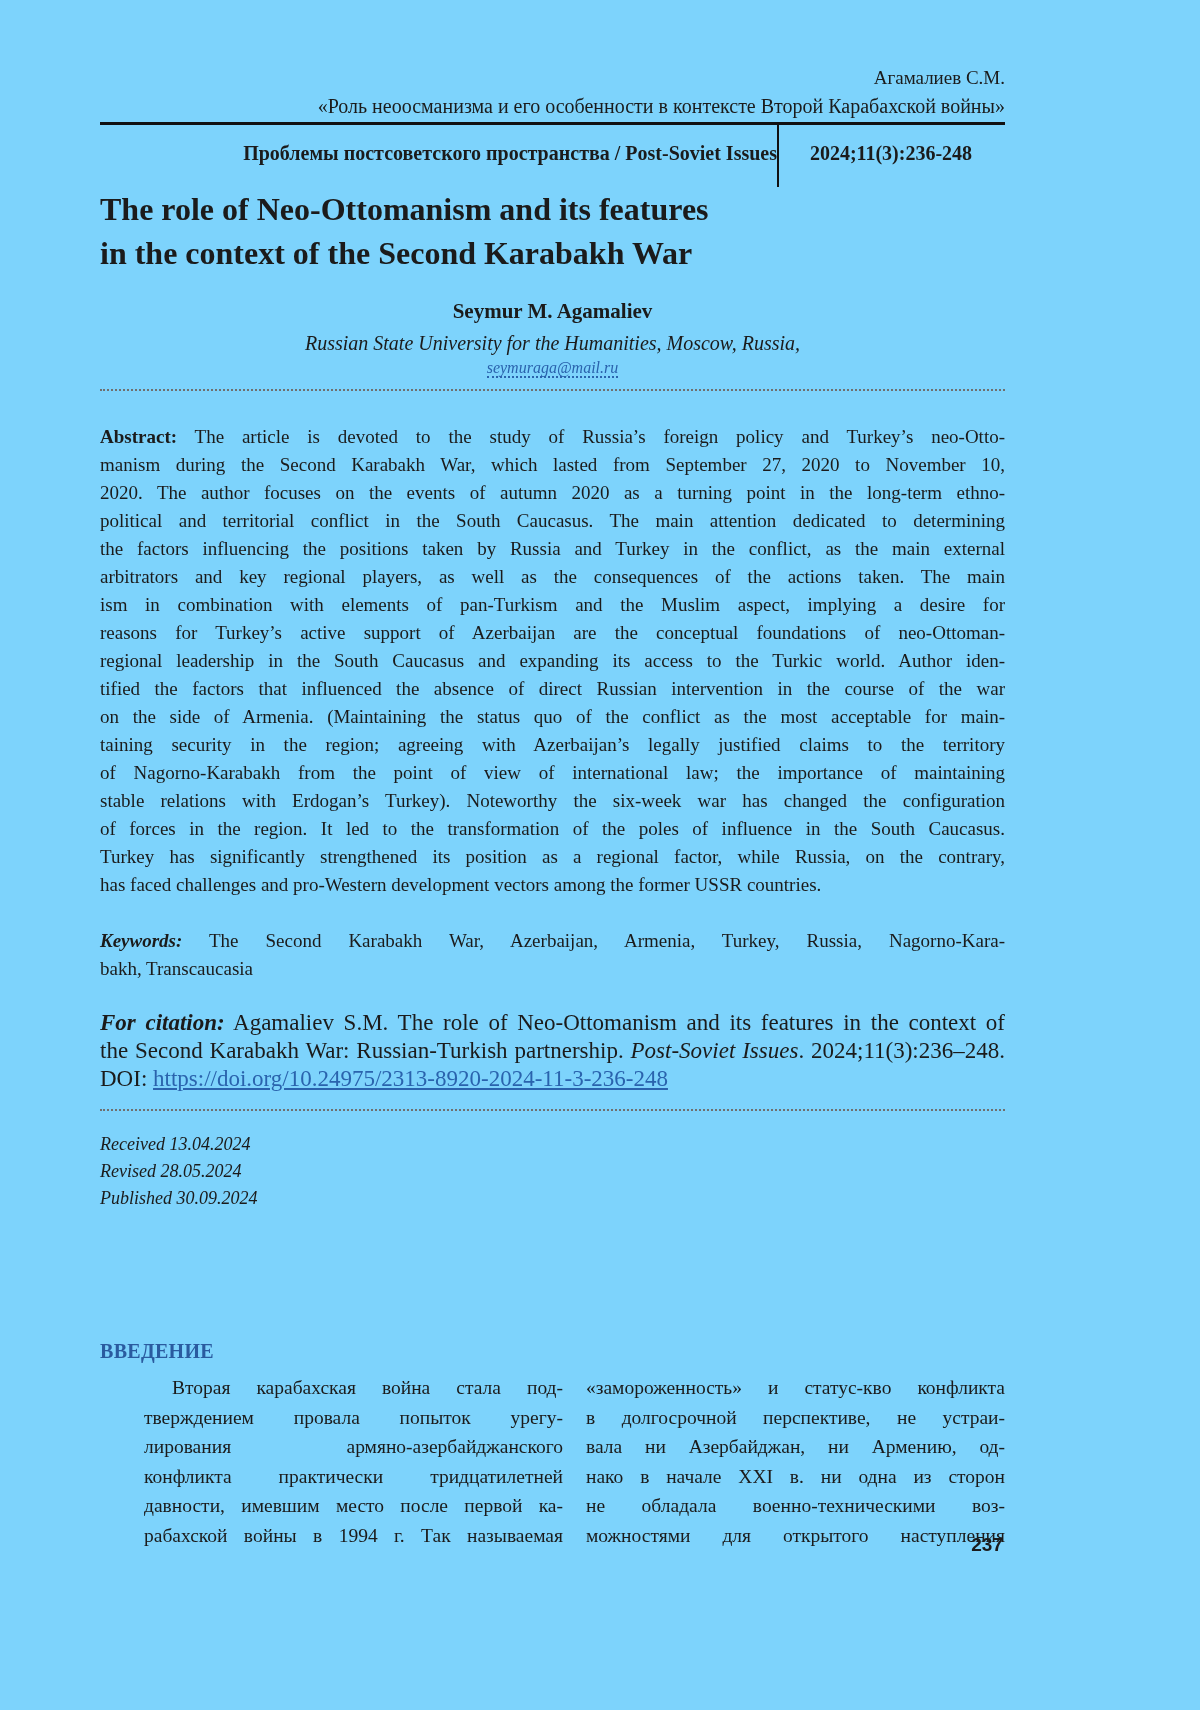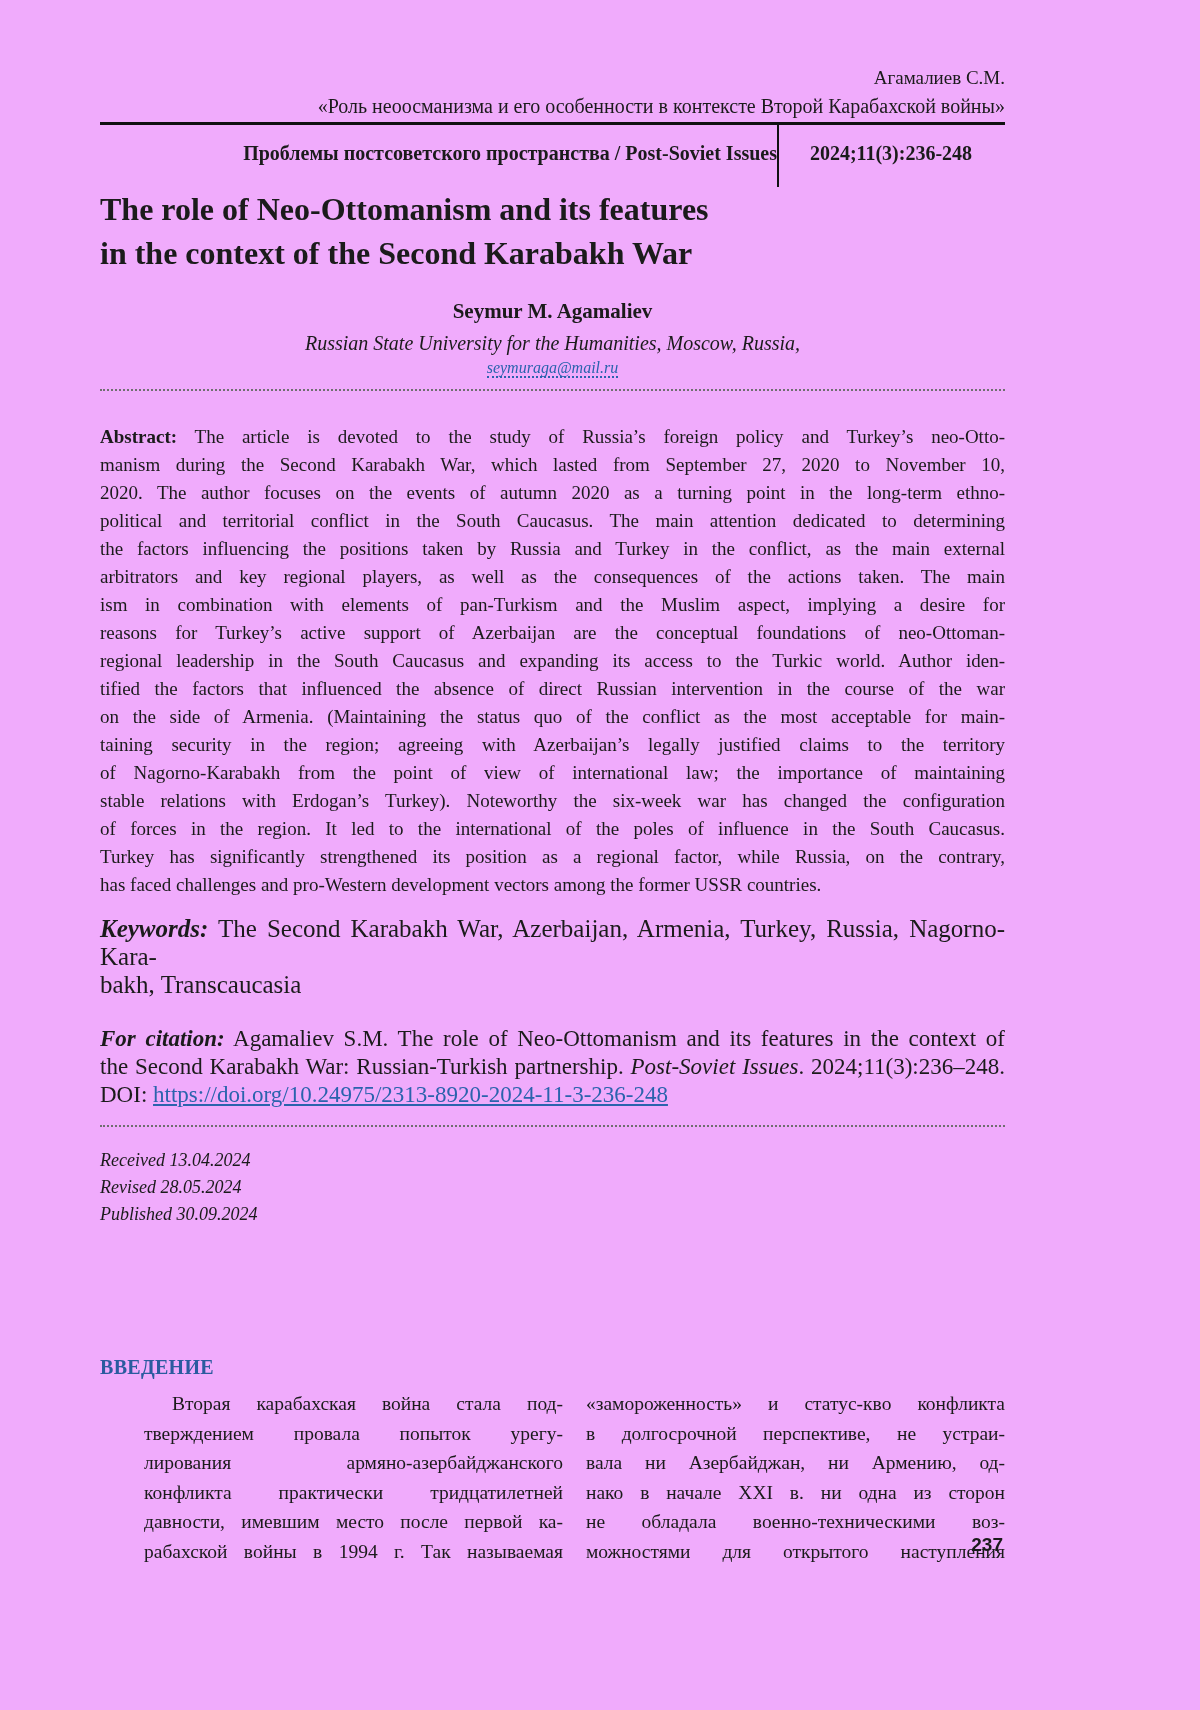--- a/index.html
+++ b/index.html
@@ -1,18 +1,18 @@
 <!DOCTYPE html>
 <html style="--link-blue: #2a63ad; --heading-blue: #2a5b9f;"><head>
 <meta charset="utf-8">
 <style>
   html,body { margin:0; padding:0; background:#ffffff; }
   .page {
     position:relative; width:1200px; height:1710px; margin:0 auto;
-    background:#f0abfc; color:#1b1b1b;
+    background:#7dd3fc; color:#1b1b1b;
     font-family:"Liberation Serif", serif;
     overflow:hidden;
   }
   .content { position:absolute; left:100px; top:0; width:905px; }
 
   .header { padding-top:64px; text-align:right; }
   .hdr-author { font-size:19px; line-height:28px; }
   .hdr-title  { font-size:20px; line-height:28px; }
 
   .journal-bar { margin-top:2px; border-top:3px solid #111; position:relative; height:56px; display:flex; align-items:center; }
@@ -23,21 +23,21 @@
   .article-title { margin:6px 0 0; font-size:32px; line-height:44px; font-weight:bold; }
   .author { margin-top:24px; text-align:center; font-size:21px; font-weight:bold; }
   .affiliation { margin-top:8px; text-align:center; font-size:20px; font-style:italic; }
   .email-line { margin-top:4px; text-align:center; font-size:16px; font-style:italic; }
   a.email { color:var(--link-blue,#2a63ad); text-decoration:none; border-bottom:2px dotted var(--link-blue,#2a63ad); }
 
   .dotsep { border:none; border-top:2px dotted #6f6f6f; margin:12px 0 0; height:0; }
   .dotsep2 { margin-top:16px; }
 
   .abstract { margin-top:32px; font-size:19px; line-height:28px; }
-  .keywords { margin-top:16px; font-size:25px; line-height:28px; }
+  .keywords { margin-top:28px; font-size:19px; line-height:28px; }
   .citation { margin-top:26px; font-size:23px; line-height:28px; }
   .jline { text-align:justify; text-align-last:justify; }
   .jline.lastline { text-align-last:left; }
   .abs-label { font-weight:bold; }
   .bi { font-weight:bold; font-style:italic; }
   a.doi { color:var(--link-blue,#2a63ad); text-decoration:underline; }
 
   .dates { margin-top:20px; font-size:18px; line-height:27px; font-style:italic; }
 
   .intro-heading {
@@ -92,21 +92,21 @@
         <div class="jline">the factors influencing the positions taken by Russia and Turkey in the conflict, as the main external</div>
         <div class="jline">arbitrators and key regional players, as well as the consequences of the actions taken. The main</div>
         <div class="jline">ism in combination with elements of pan-Turkism and the Muslim aspect, implying a desire for</div>
         <div class="jline">reasons for Turkey’s active support of Azerbaijan are the conceptual foundations of neo-Ottoman-</div>
         <div class="jline">regional leadership in the South Caucasus and expanding its access to the Turkic world. Author iden-</div>
         <div class="jline">tified the factors that influenced the absence of direct Russian intervention in the course of the war</div>
         <div class="jline">on the side of Armenia. (Maintaining the status quo of the conflict as the most acceptable for main-</div>
         <div class="jline">taining security in the region; agreeing with Azerbaijan’s legally justified claims to the territory</div>
         <div class="jline">of Nagorno-Karabakh from the point of view of international law; the importance of maintaining</div>
         <div class="jline">stable relations with Erdogan’s Turkey). Noteworthy the six-week war has changed the configuration</div>
-        <div class="jline">of forces in the region. It led to the international of the poles of influence in the South Caucasus.</div>
+        <div class="jline">of forces in the region. It led to the transformation of the poles of influence in the South Caucasus.</div>
         <div class="jline">Turkey has significantly strengthened its position as a regional factor, while Russia, on the contrary,</div>
         <div class="jline lastline">has faced challenges and pro-Western development vectors among the former USSR countries.</div>
       </div>
 
     <div class="keywords" id="keywords">
         <div class="jline"><span class="bi">Keywords:</span> The Second Karabakh War, Azerbaijan, Armenia, Turkey, Russia, Nagorno-Kara-</div>
         <div class="jline lastline">bakh, Transcaucasia</div>
       </div>
 
     <div class="citation" id="citation">

